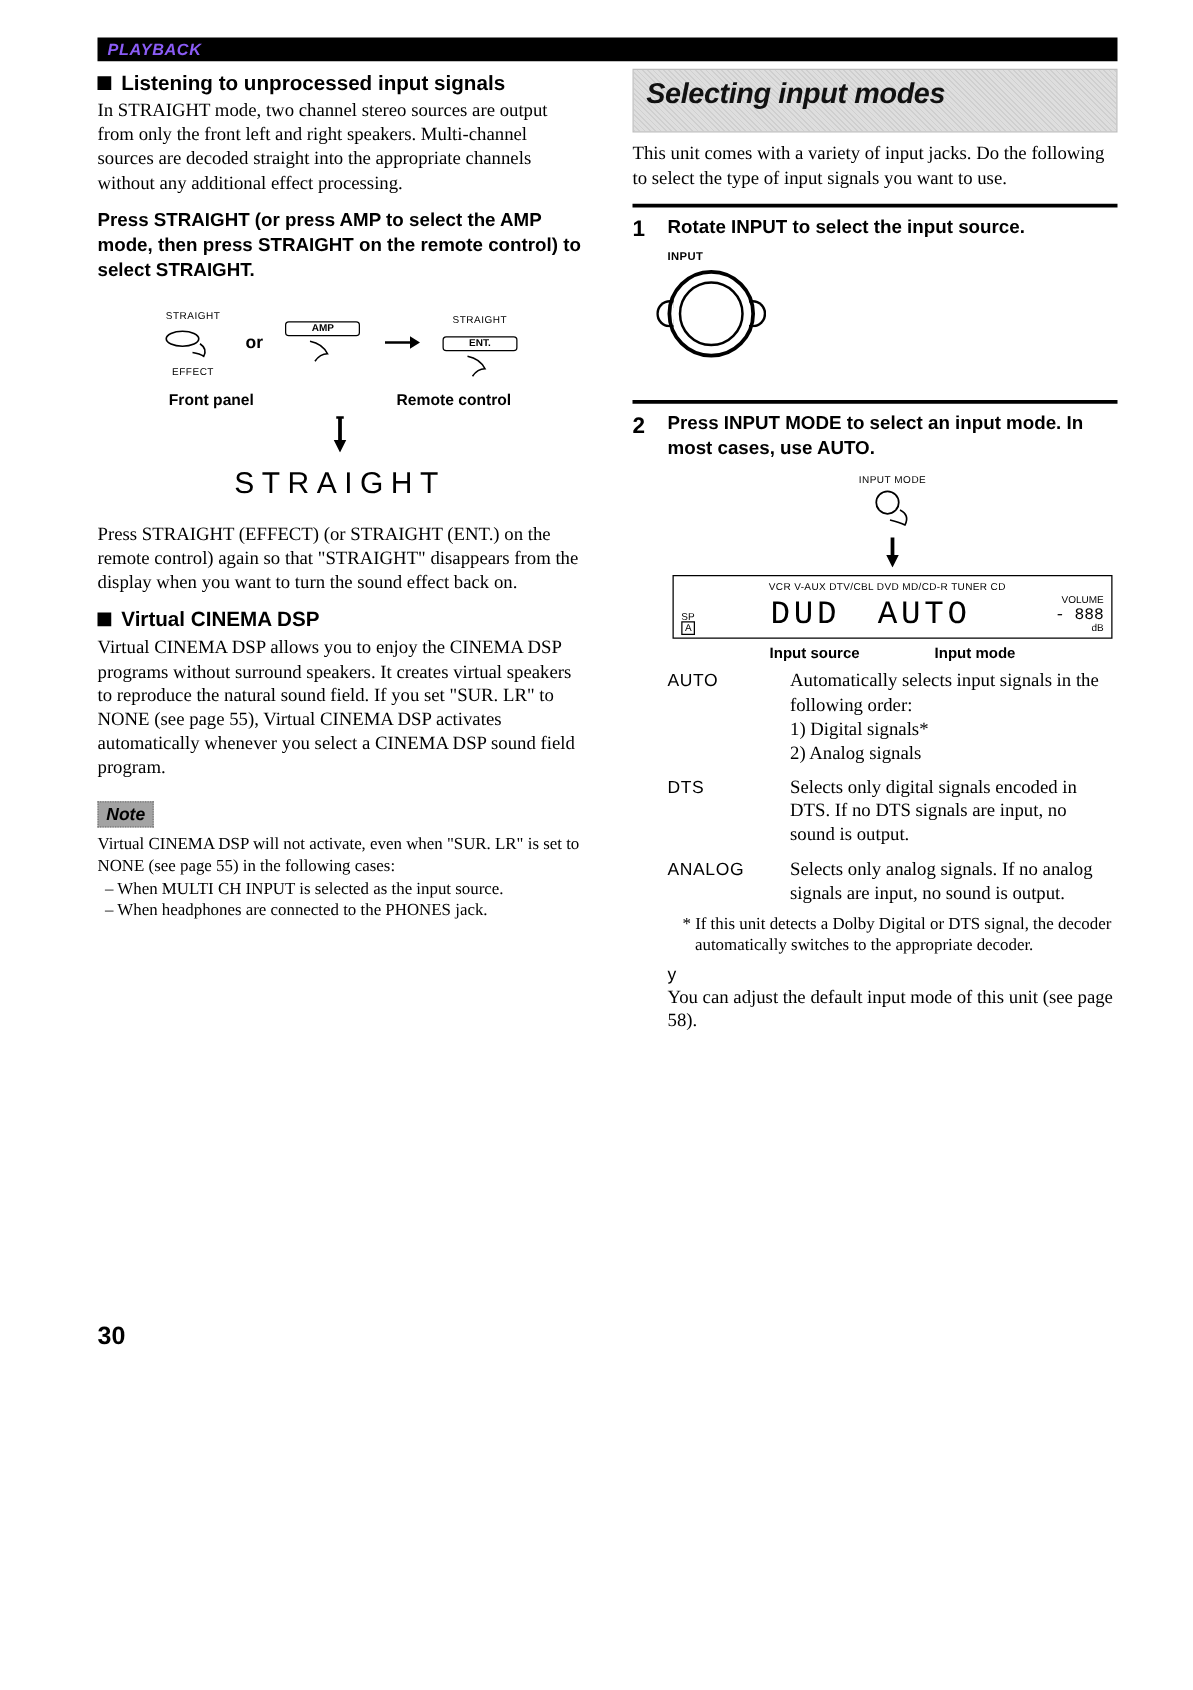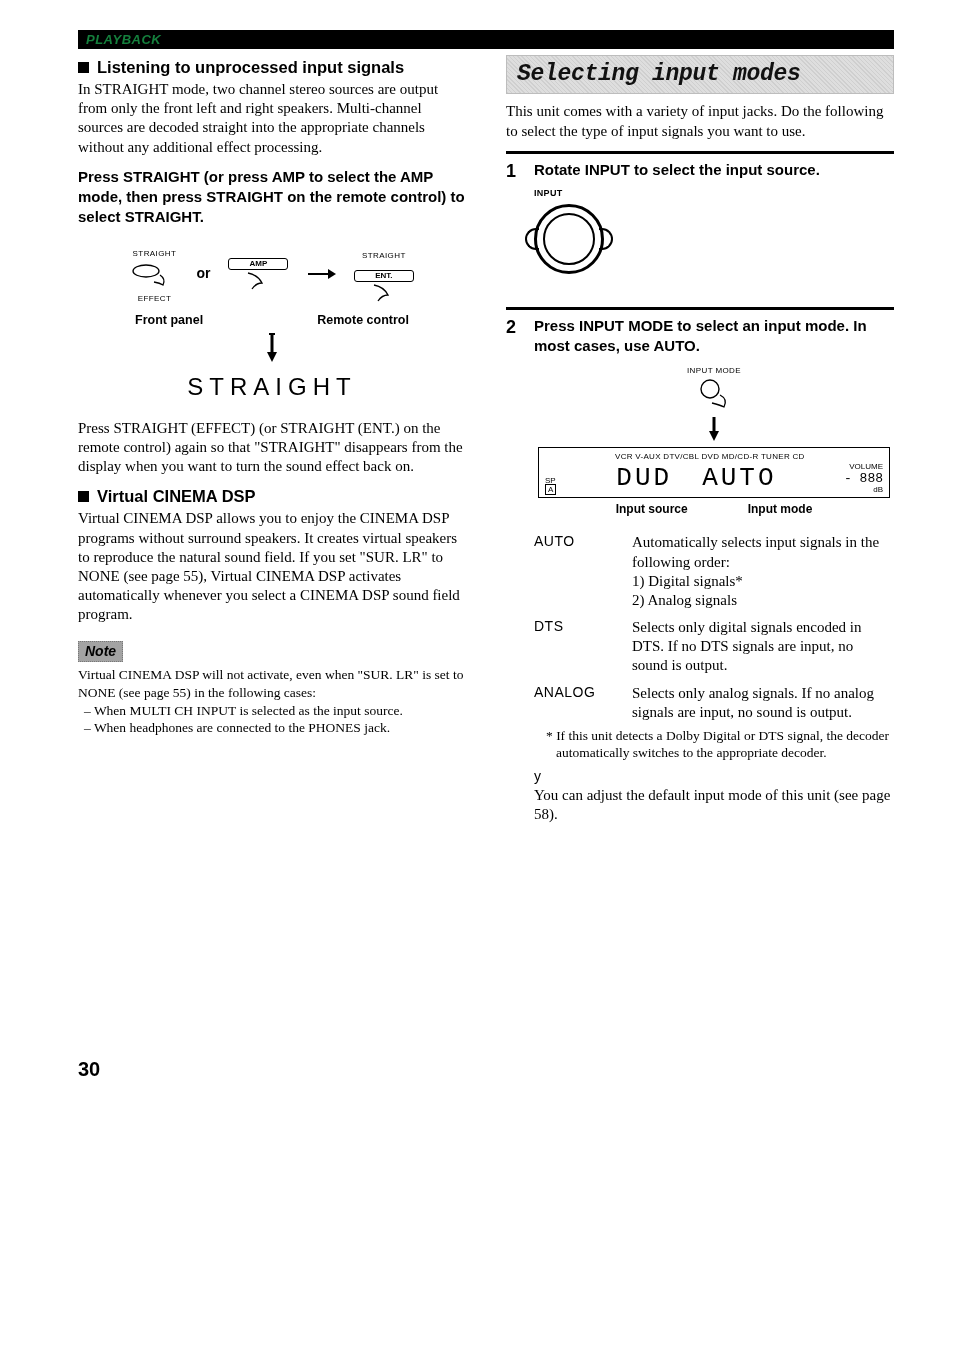--- a/index.html
+++ b/index.html
@@ -24,21 +24,21 @@
     font-size: 13px;
     padding: 2px 8px;
     margin-bottom: 6px;
     display: block;
     width: 100%;
     box-sizing: border-box;
     letter-spacing: .5px;
   }
   .top-strip span {
     background:#000;
-    color:#15803d;
+    color:#8b5cf6;
   }
   .cols {
     display: flex;
     gap: 40px;
   }
   .col {
     flex: 1 1 0;
     font-size: 15px;
     line-height: 1.28;
   }
@@ -92,22 +92,22 @@
     font-style: italic;
     font-size:14px;
     padding:1px 6px;
     margin: 6px 0 4px 0;
   }
   .note-text { font-size:13.5px; line-height:1.3; }
   .note-text .indent { padding-left:14px; text-indent:-8px; }
   .section-banner {
     background: repeating-linear-gradient(45deg,#cfcfcf,#cfcfcf 1px,#dedede 1px,#dedede 3px);
     border:1px solid #bdbdbd;
-    padding: 4px 10px 4px;
-    font-family: Liberation Mono, monospace;
+    padding: 4px 10px 16px;
+    font-family: Liberation Sans, sans-serif;
     font-weight: 900;
     font-style: italic;
     font-size: 23px;
     color:#111;
     margin-bottom: 8px;
     letter-spacing:-.3px;
   }
   .thickline { border-top:3px solid #000; margin: 10px 0 6px; }
   .step-row { display:flex; gap:12px; }
   .step-num {
@@ -151,21 +151,21 @@
     font-size: 26px;
     letter-spacing: 3px;
   }
   .disp-mid { flex:1; display:flex; gap:30px; padding-left:60px;}
   .disp-right{ font-size:8px; text-align:right; line-height:1.1;}
   .disp-labels {
     display:flex; gap: 60px;
     font-family: Arial,Helvetica,sans-serif;
     font-weight:bold; font-size:12px;
     justify-content:center;
-    margin: 4px 0 14px;
+    margin: 4px 0 4px;
   }
   table.modes { border-collapse:collapse; }
   table.modes td { vertical-align:top; padding: 2px 8px 6px 0; font-size:15px; }
   table.modes td.lbl { font-family: Arial,Helvetica,sans-serif; font-size:14px; letter-spacing:.5px; width:90px;}
   .foot-asterisk { font-size:13.5px; padding-left:22px; text-indent:-10px; line-height:1.25;}
   .tip-y { font-family: Arial,Helvetica,sans-serif; font-size:14px; margin-top:6px; }
   .pageno {
     font-family: Arial,Helvetica,sans-serif;
     font-weight:bold;
     font-size:20px;

